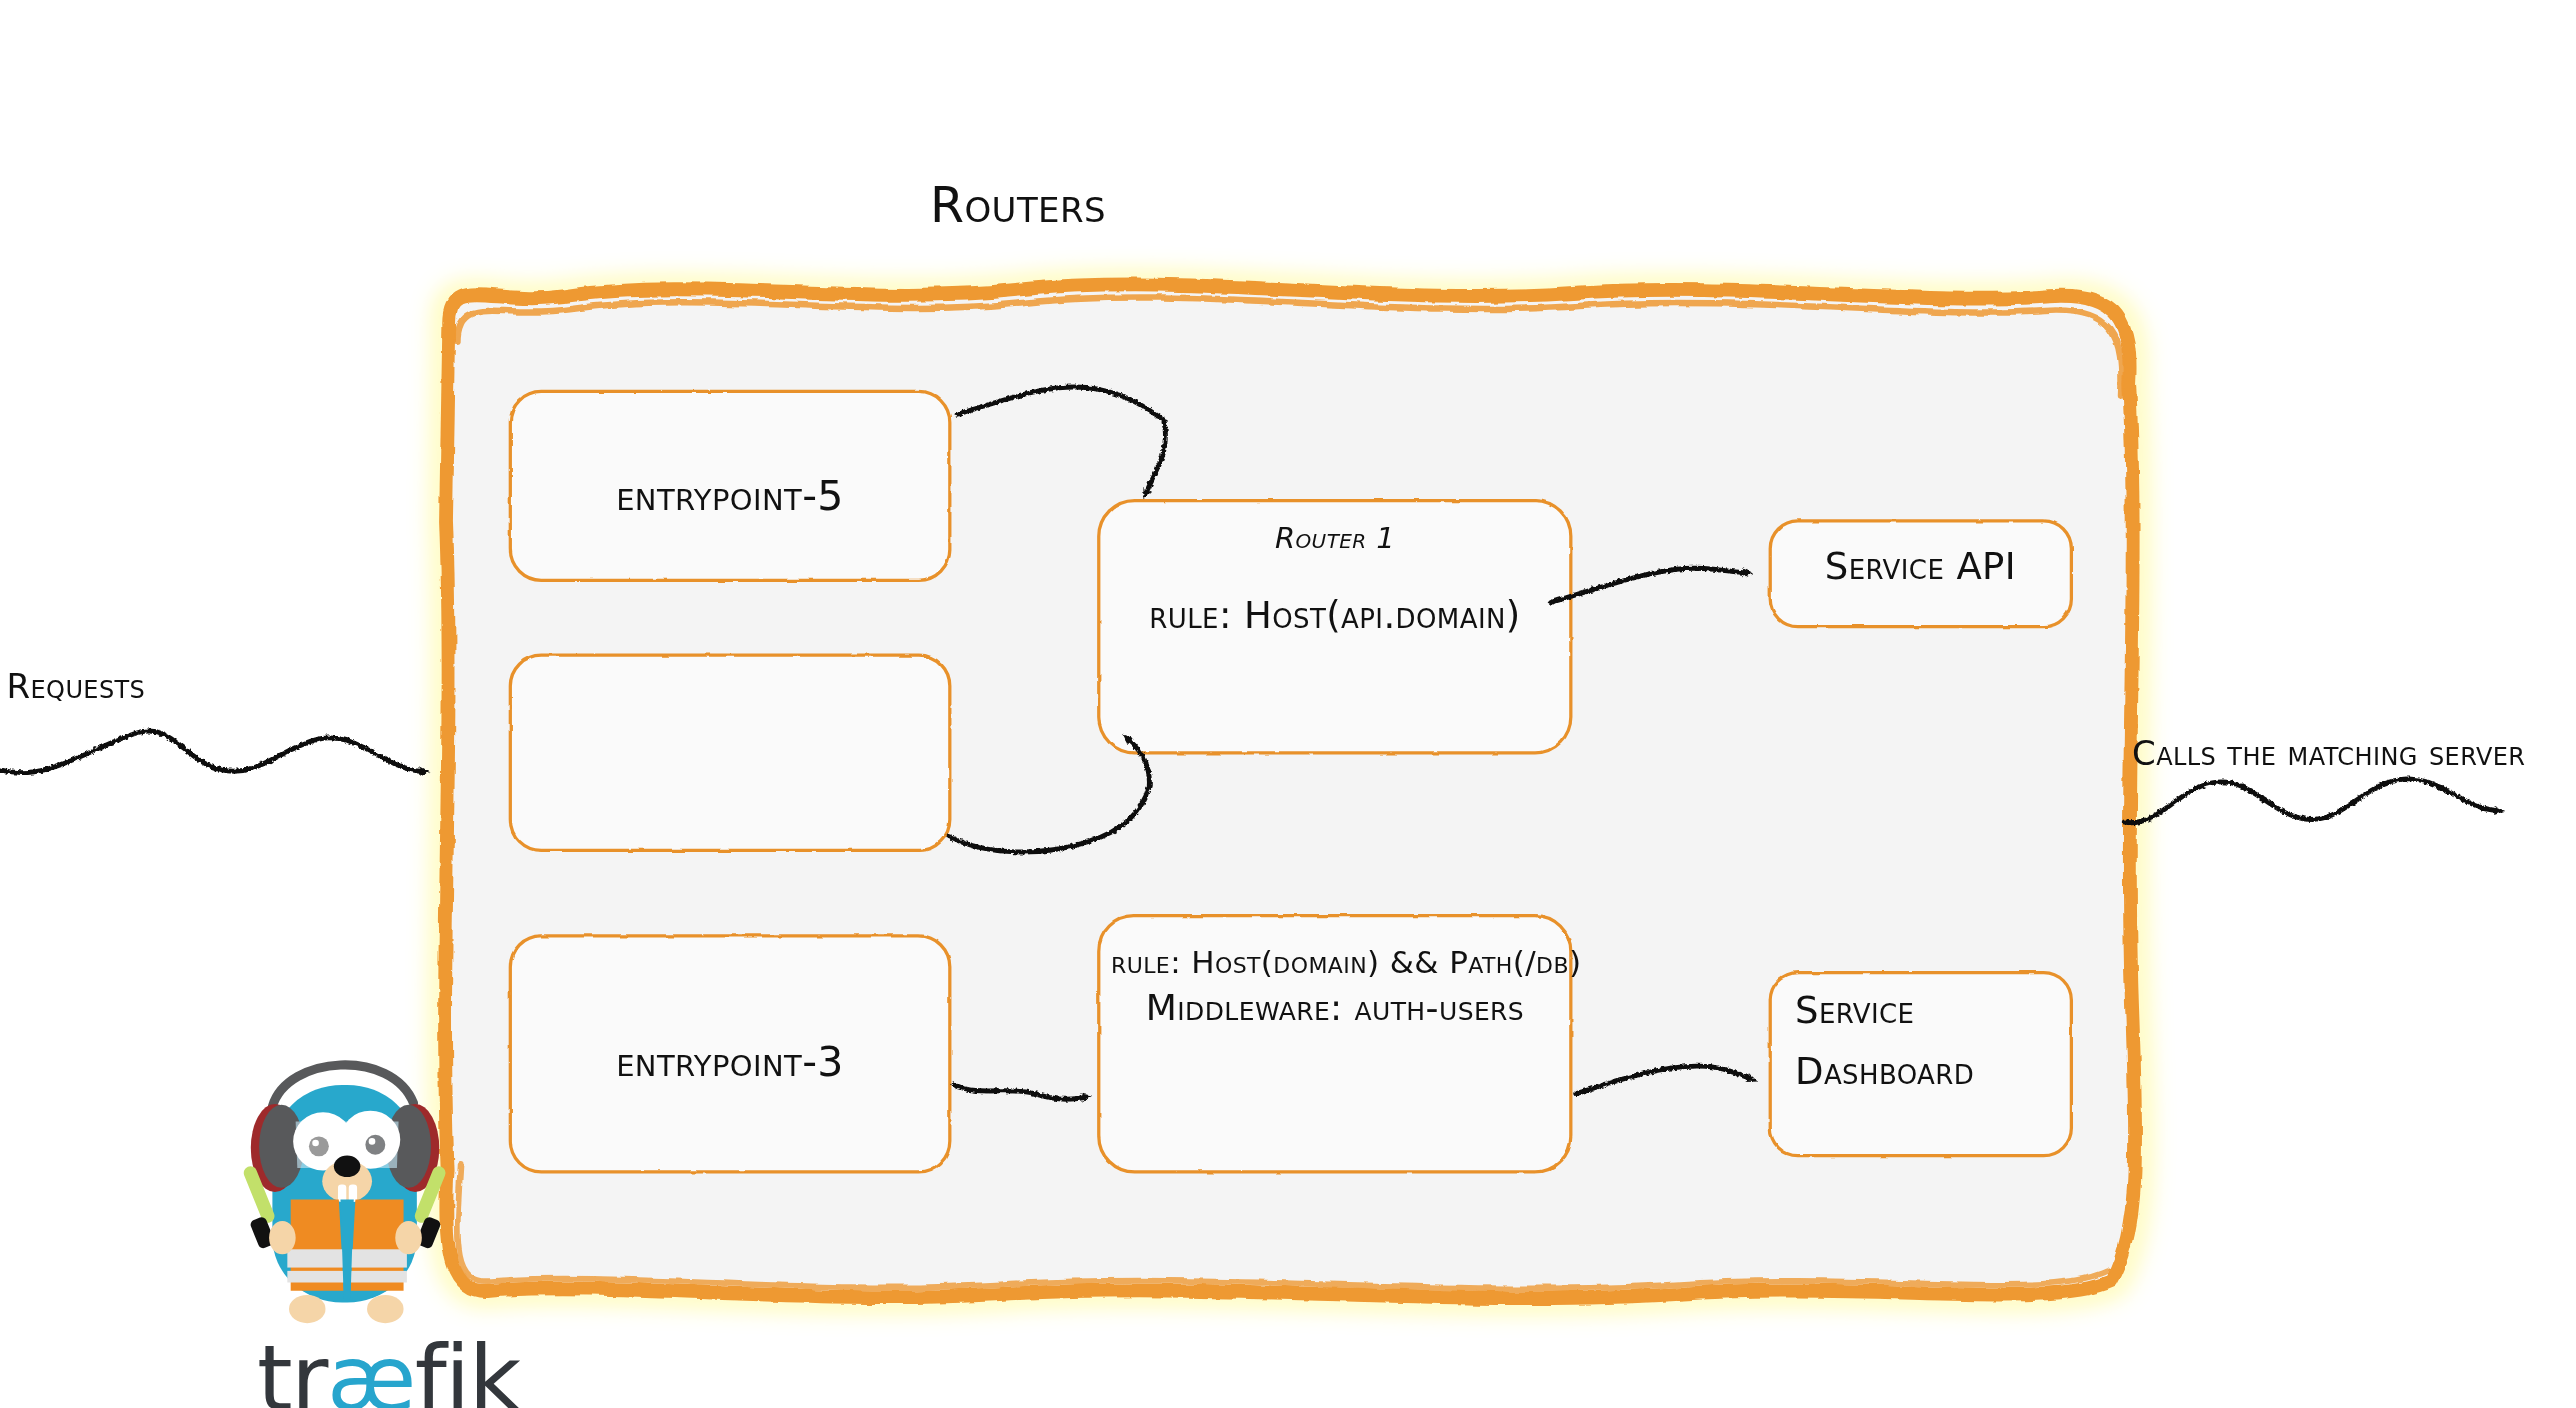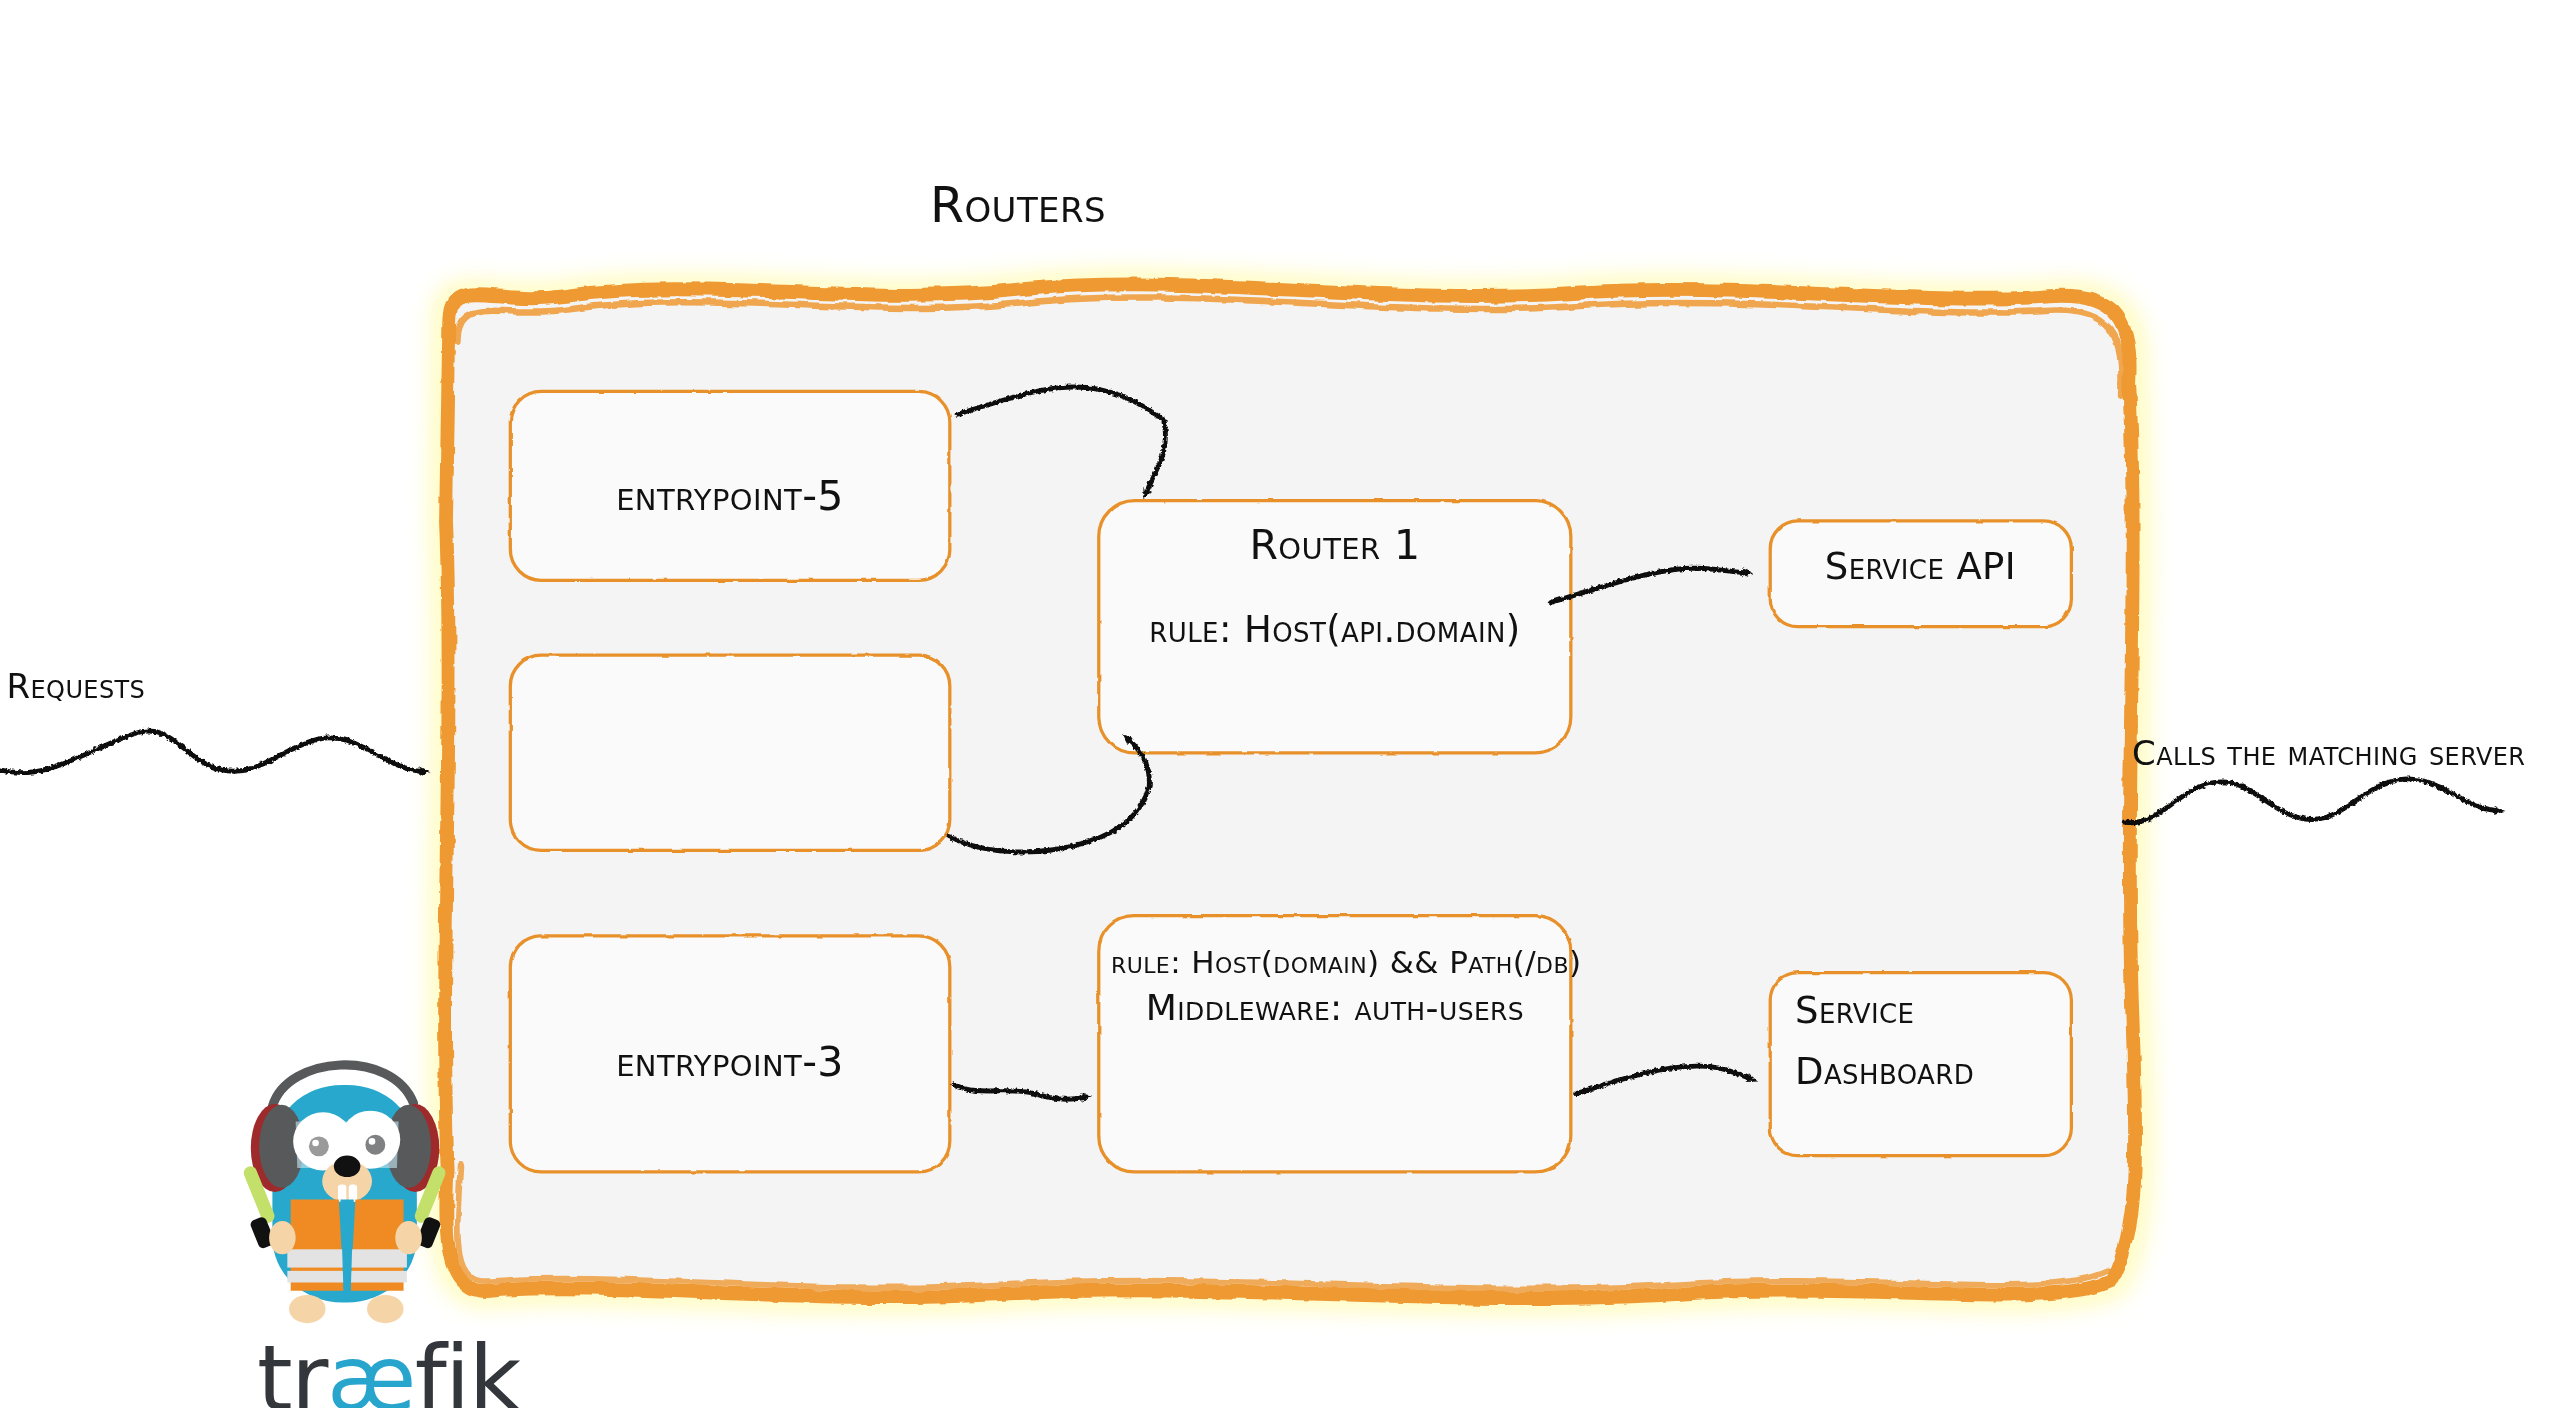--- a/index.html
+++ b/index.html
@@ -62,21 +62,21 @@
   #ep3-label { left: 510px; top: 1038px; }
 
   .router-block {
     position: absolute;
     width: 472px;
     text-align: center;
   }
   #router1-block { left: 1099px; top: 521px; }
   #router2-block { left: 1099px; top: 936px; }
 
-  .router-title { font-size: 41px; }
+  .router-title { font-size: 29px; font-style: italic; }
   #router1-rule  { font-size: 37px; margin-top: 39px; }
   #router2-rule  { font-size: 31px; margin-top: 8.1px; padding-left: 12px; }
   #router2-mw    { font-size: 36px; margin-top: 6.5px; }
 
   .svc-label { position: absolute; font-size: 37px; }
   #svc-api-label { left: 1782px; top: 545px; width: 277px; text-align: center; }
   #svc-dash-line1 { left: 1795px; top: 989px; }
   #svc-dash-line2 { left: 1795px; top: 1050px; }
 
   

